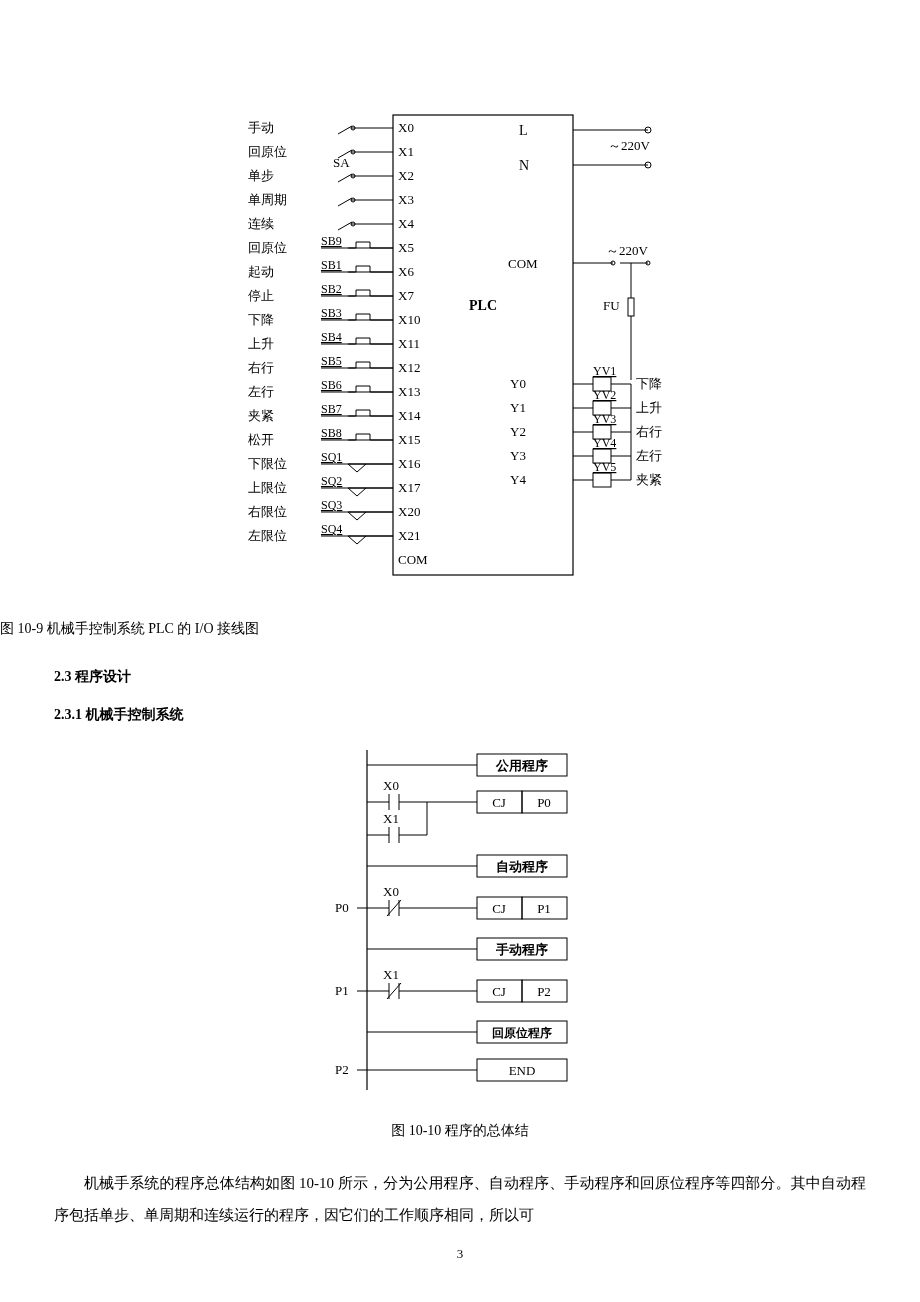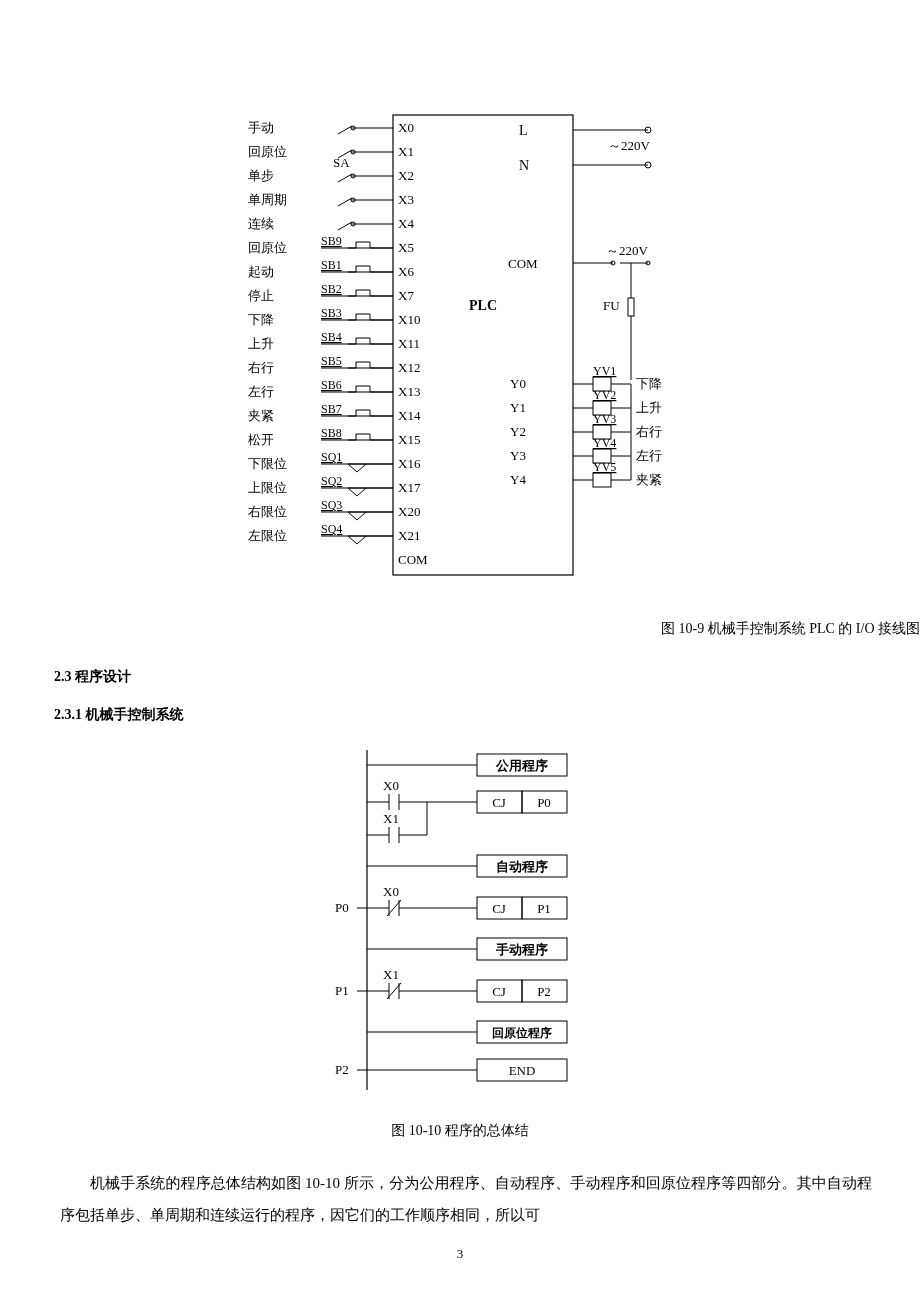--- a/index.html
+++ b/index.html
@@ -17,21 +17,21 @@
       left: 248px;
       width: 424px;
       height: 490px;
     }
     .diagram-svg { width: 100%; height: 100%; }
     .caption10-9 {
       position: absolute;
       top: 620px;
       left: 0;
       width: 920px;
-      text-align: right;
+      text-align: left;
       font-size: 14px;
       font-family: "SimSun", serif;
     }
     .h23 {
       position: absolute;
       top: 668px;
       left: 54px;
       font-size: 14px;
       font-weight: bold;
       font-family: "SimSun", serif;
@@ -63,21 +63,21 @@
     }
     .para {
       position: absolute;
       left: 54px;
       width: 812px;
       font-size: 15px;
       line-height: 2.1;
       font-family: "SimSun", serif;
       text-align: justify;
     }
-    .p1 { top: 1168px; text-indent: 2em; margin-left: 6px; }
+    .p1 { top: 1168px; text-indent: 2em; }
     .page-num {
       position: absolute;
       bottom: 40px;
       left: 0;
       width: 920px;
       text-align: center;
       font-size: 13px;
       font-family: "Times New Roman", serif;
     }
     text { font-family: "SimSun", "Times New Roman", serif; }

